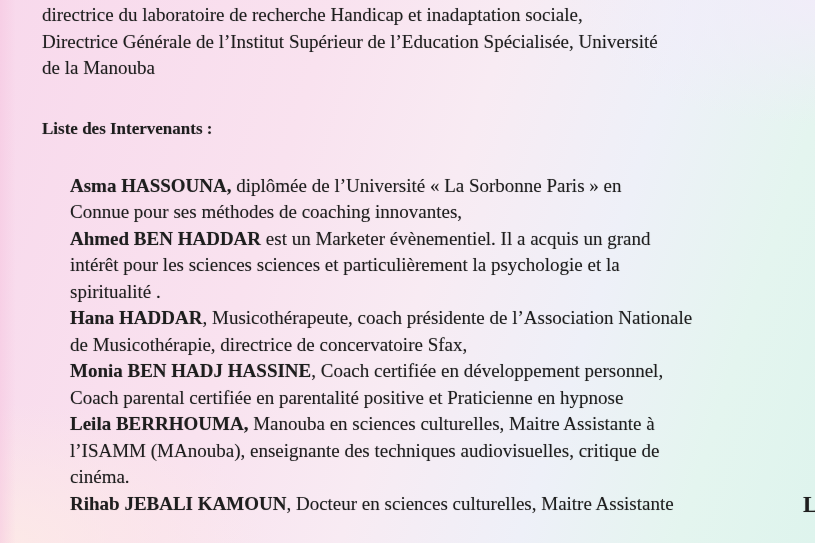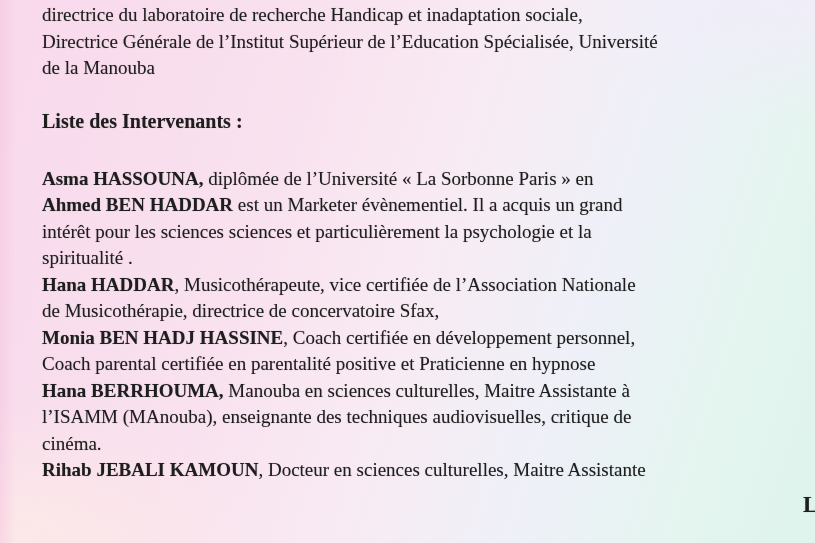--- a/index.html
+++ b/index.html
@@ -22,24 +22,24 @@
   .content {
     position: absolute;
     left: 42px; top: 2px; right: 20px;
     text-shadow: 0 0 1px rgba(40,40,40,0.35);
   }
   .hline, .bline {
     font-size: 19px;
     line-height: 26.5px;
     white-space: nowrap;
   }
-  .b { font-weight: bold; }
+  .b { font-weight: bold; margin-left: 28px; }
   h2.heading {
-    margin: 25px 0 0 0;
-    font-size: 20px;
+    margin: 32px 0 0 0;
+    font-size: 17px;
     line-height: 29px;
     font-weight: bold;
     white-space: nowrap;
   }
   .bodyblock { margin-top: 30px; }
   .cutoff-l {
     position: absolute;
     left: 803px; top: 492px;
     font-weight: bold;
     font-size: 23px;
@@ -57,28 +57,29 @@
     <div>
       <div class="hline">directrice du laboratoire de recherche Handicap et inadaptation sociale,</div>
       <div class="hline">Directrice Générale de l’Institut Supérieur de l’Education Spécialisée, Université</div>
       <div class="hline">de la Manouba</div>
     </div>
 
     <h2 class="heading">Liste des Intervenants :</h2>
 
     <div class="bodyblock">
       <div class="bline"><span class="b">Asma HASSOUNA,</span><span> diplômée de l’Université « La Sorbonne Paris » en</span></div>
+      <div class="bline"><span class="b"></span><span>Connue pour ses méthodes de coaching innovantes,</span></div>
       <div class="bline"><span class="b">Ahmed BEN HADDAR</span><span> est un Marketer évènementiel. Il a acquis un grand</span></div>
       <div class="bline"><span class="b"></span><span>intérêt pour les sciences sciences et particulièrement la psychologie et la</span></div>
       <div class="bline"><span class="b"></span><span>spiritualité .</span></div>
-      <div class="bline"><span class="b">Hana HADDAR</span><span>, Musicothérapeute, vice certifiée de l’Association Nationale</span></div>
+      <div class="bline"><span class="b">Hana HADDAR</span><span>, Musicothérapeute, coach présidente de l’Association Nationale</span></div>
       <div class="bline"><span class="b"></span><span>de Musicothérapie, directrice de concervatoire Sfax,</span></div>
       <div class="bline"><span class="b">Monia BEN HADJ HASSINE</span><span>, Coach certifiée en développement personnel,</span></div>
       <div class="bline"><span class="b"></span><span>Coach parental certifiée en parentalité positive et Praticienne en hypnose</span></div>
-      <div class="bline"><span class="b">Hana BERRHOUMA,</span><span> Manouba en sciences culturelles, Maitre Assistante à</span></div>
+      <div class="bline"><span class="b">Leila BERRHOUMA,</span><span> Manouba en sciences culturelles, Maitre Assistante à</span></div>
       <div class="bline"><span class="b"></span><span>l’ISAMM (MAnouba), enseignante des techniques audiovisuelles, critique de</span></div>
       <div class="bline"><span class="b"></span><span>cinéma.</span></div>
       <div class="bline"><span class="b">Rihab JEBALI KAMOUN</span><span>, Docteur en sciences culturelles, Maitre Assistante</span></div>
     </div>
 
   </div>
 
   <div class="cutoff-l">L</div>
 </div>
 

